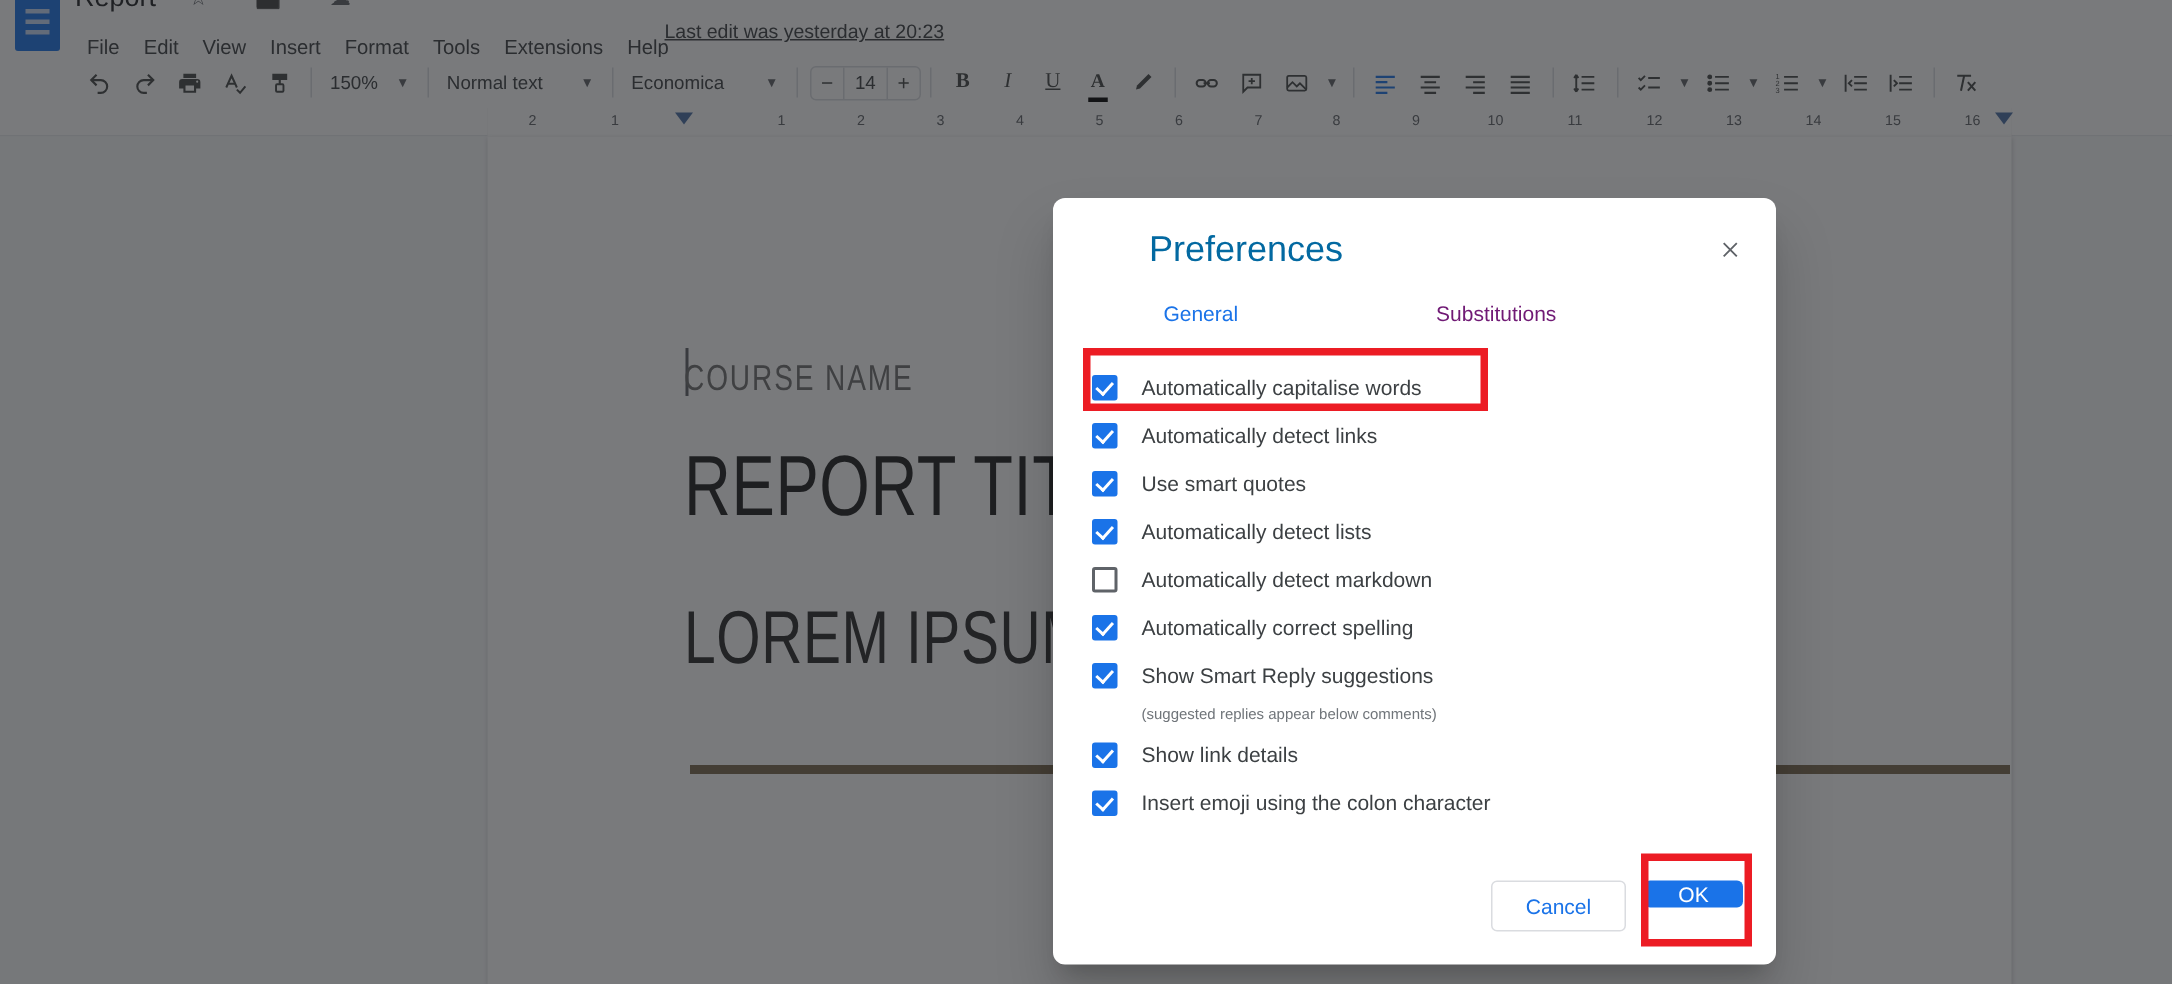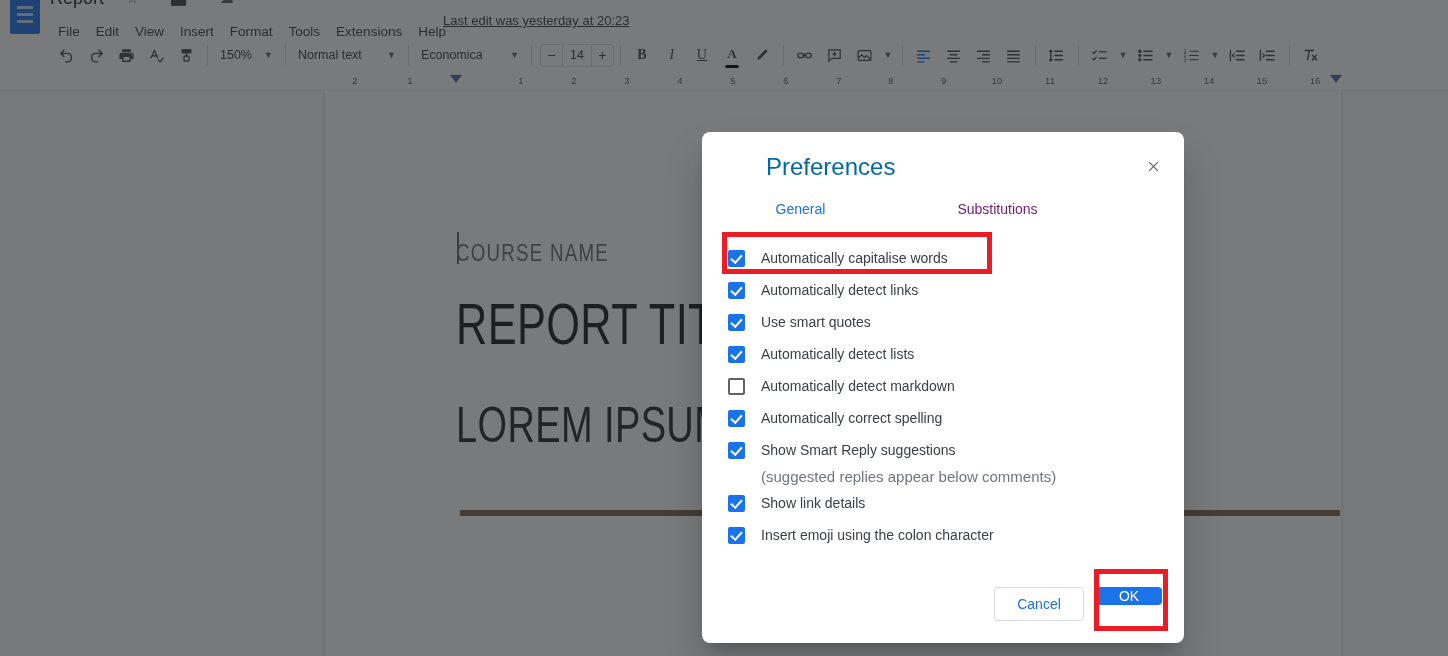--- a/index.html
+++ b/index.html
@@ -241,21 +241,21 @@
   .cbox.on::after {
     content:''; position:absolute; left: 5.4px; top: 2.2px;
     width: 4.5px; height: 9px;
     border: solid #ffffff; border-width: 0 2.2px 2.2px 0;
     transform: rotate(42deg);
   }
   .opt-label {
     font-size: 14px; color: #3c4043; white-space: nowrap;
   }
   .opt-note {
-    font-size: 15px; color: #70757a; margin-left: 33px;
+    font-size: 10px; color: #70757a; margin-left: 33px;
     line-height: 21px; white-space: nowrap;
   }
 
   .dlg-actions {
     position: absolute; right: 22px; bottom: 22px;
     display: flex; align-items: flex-start; gap: 12px;
   }
   .btn-cancel {
     min-width: 90px; height: 34px; border: 1px solid #dadce0;
     border-radius: 4px; background:#fff; color:#1a73e8;

